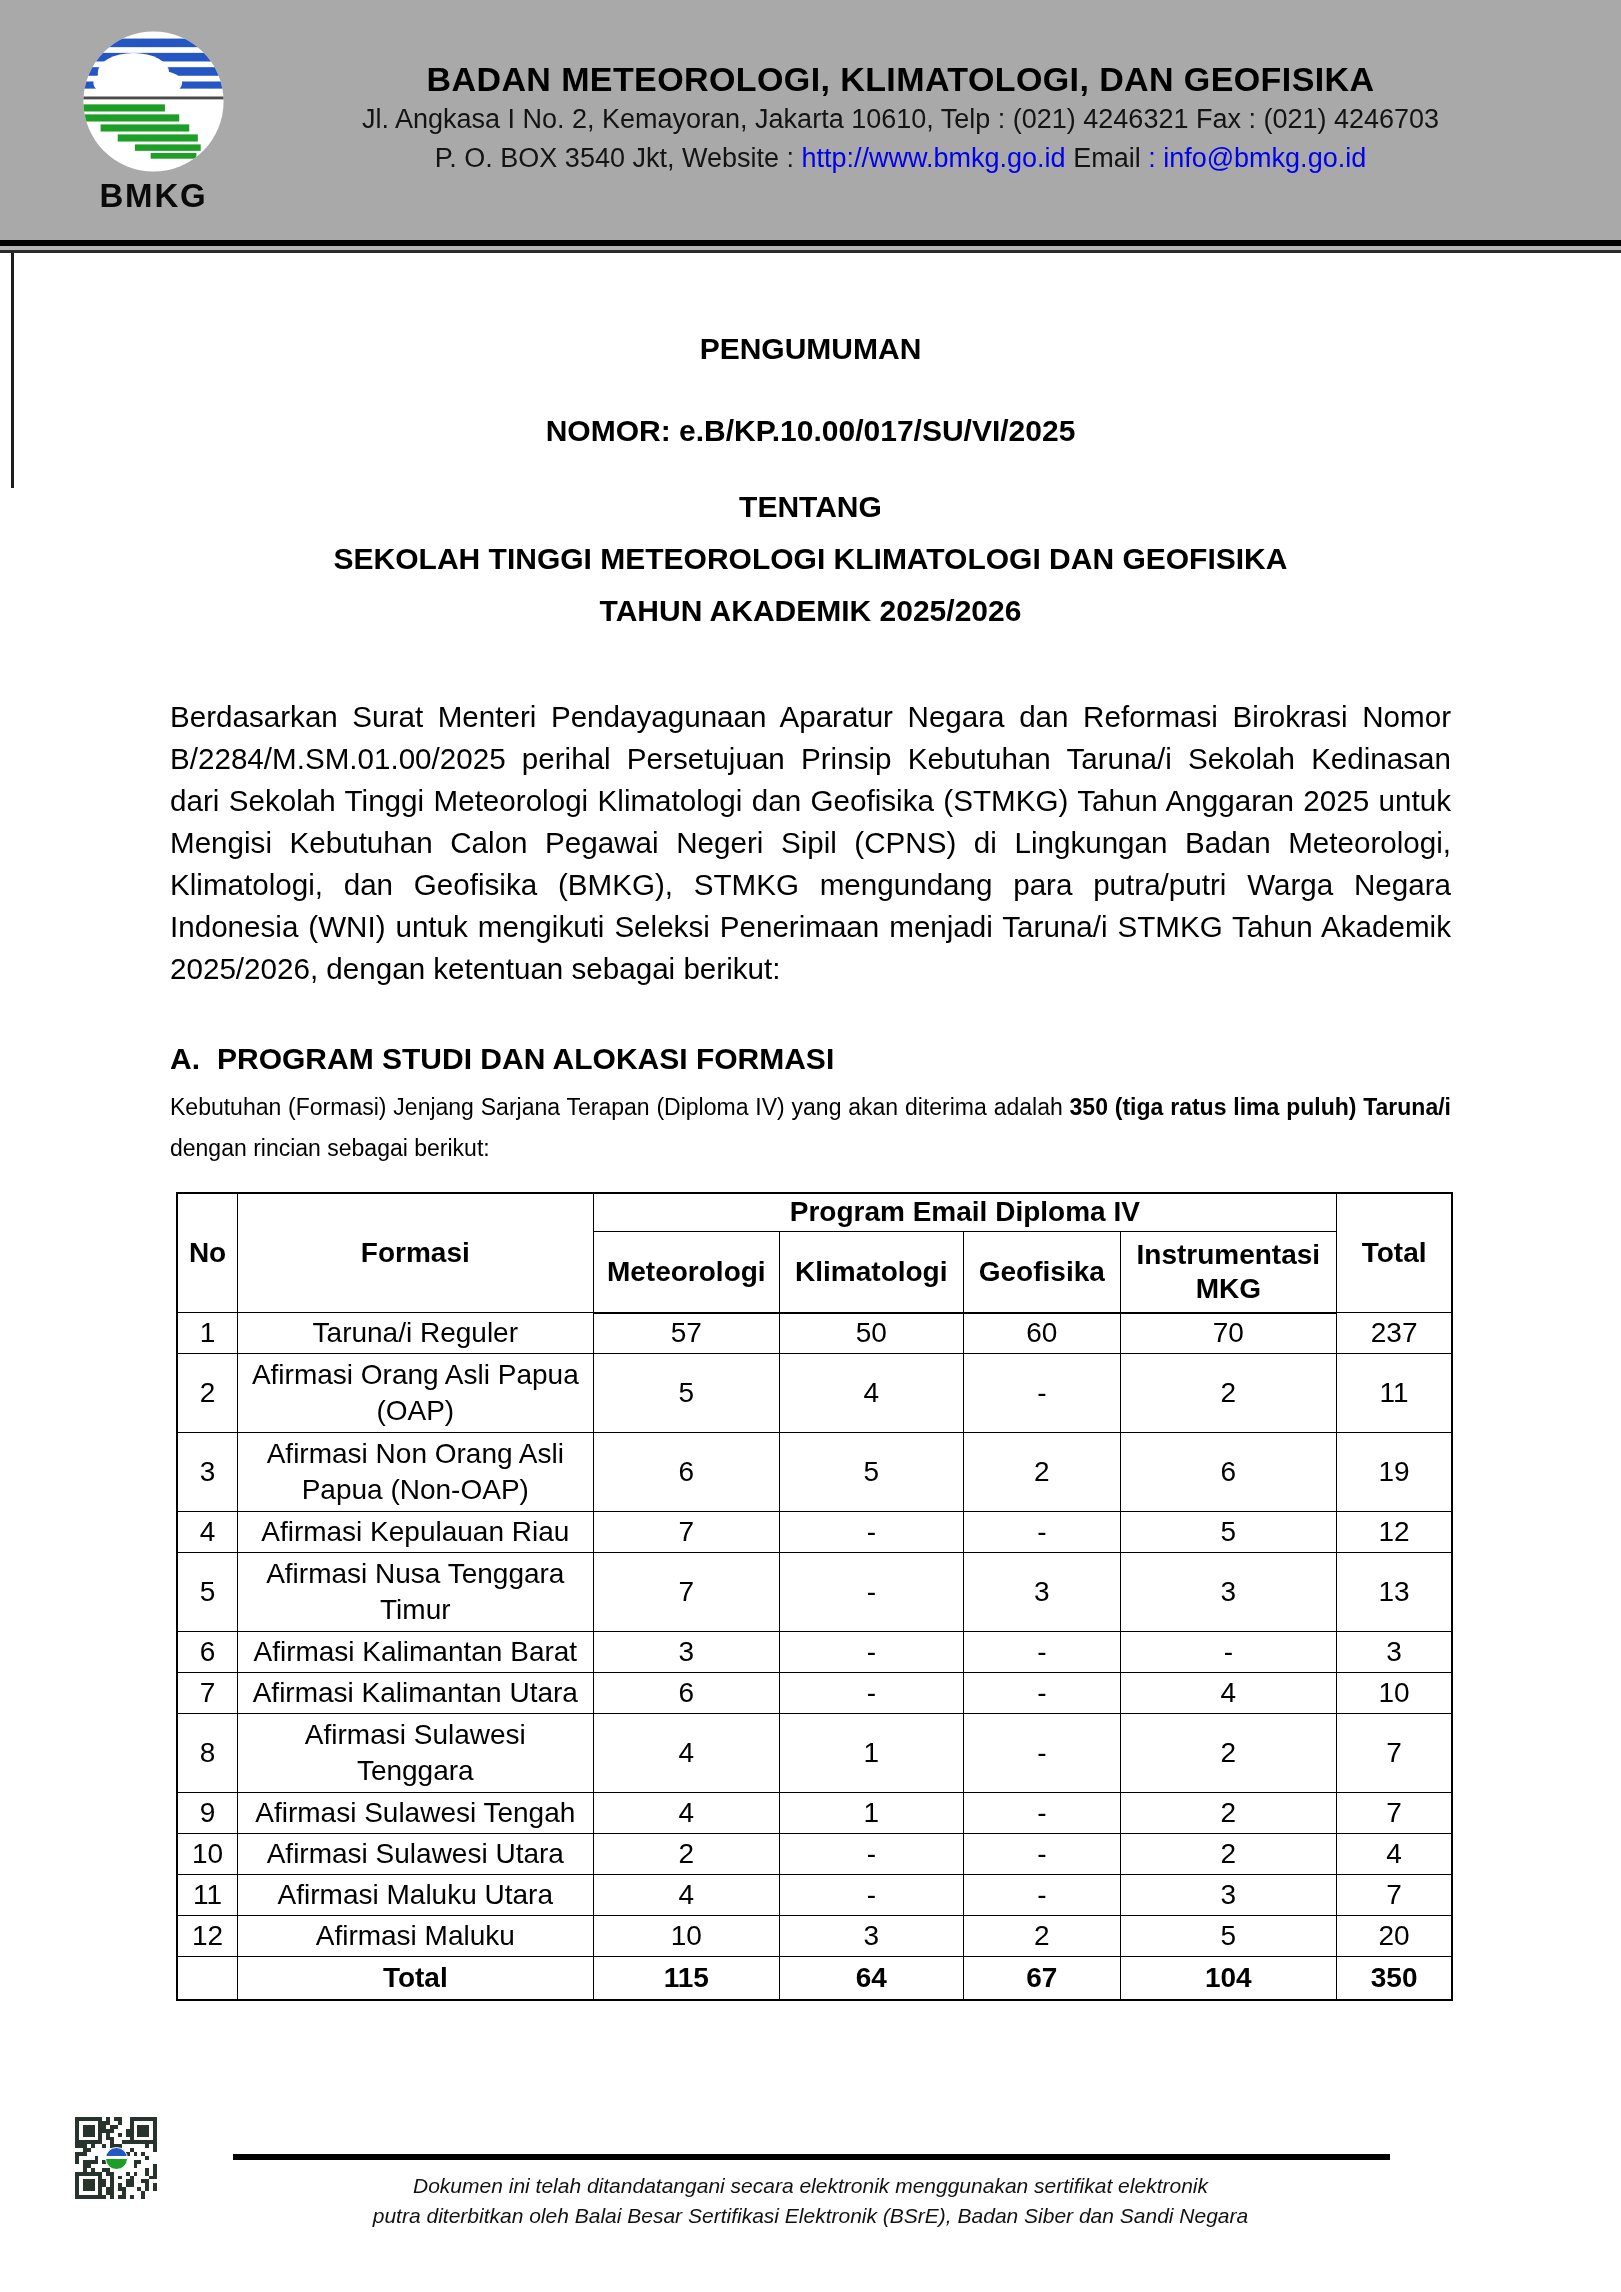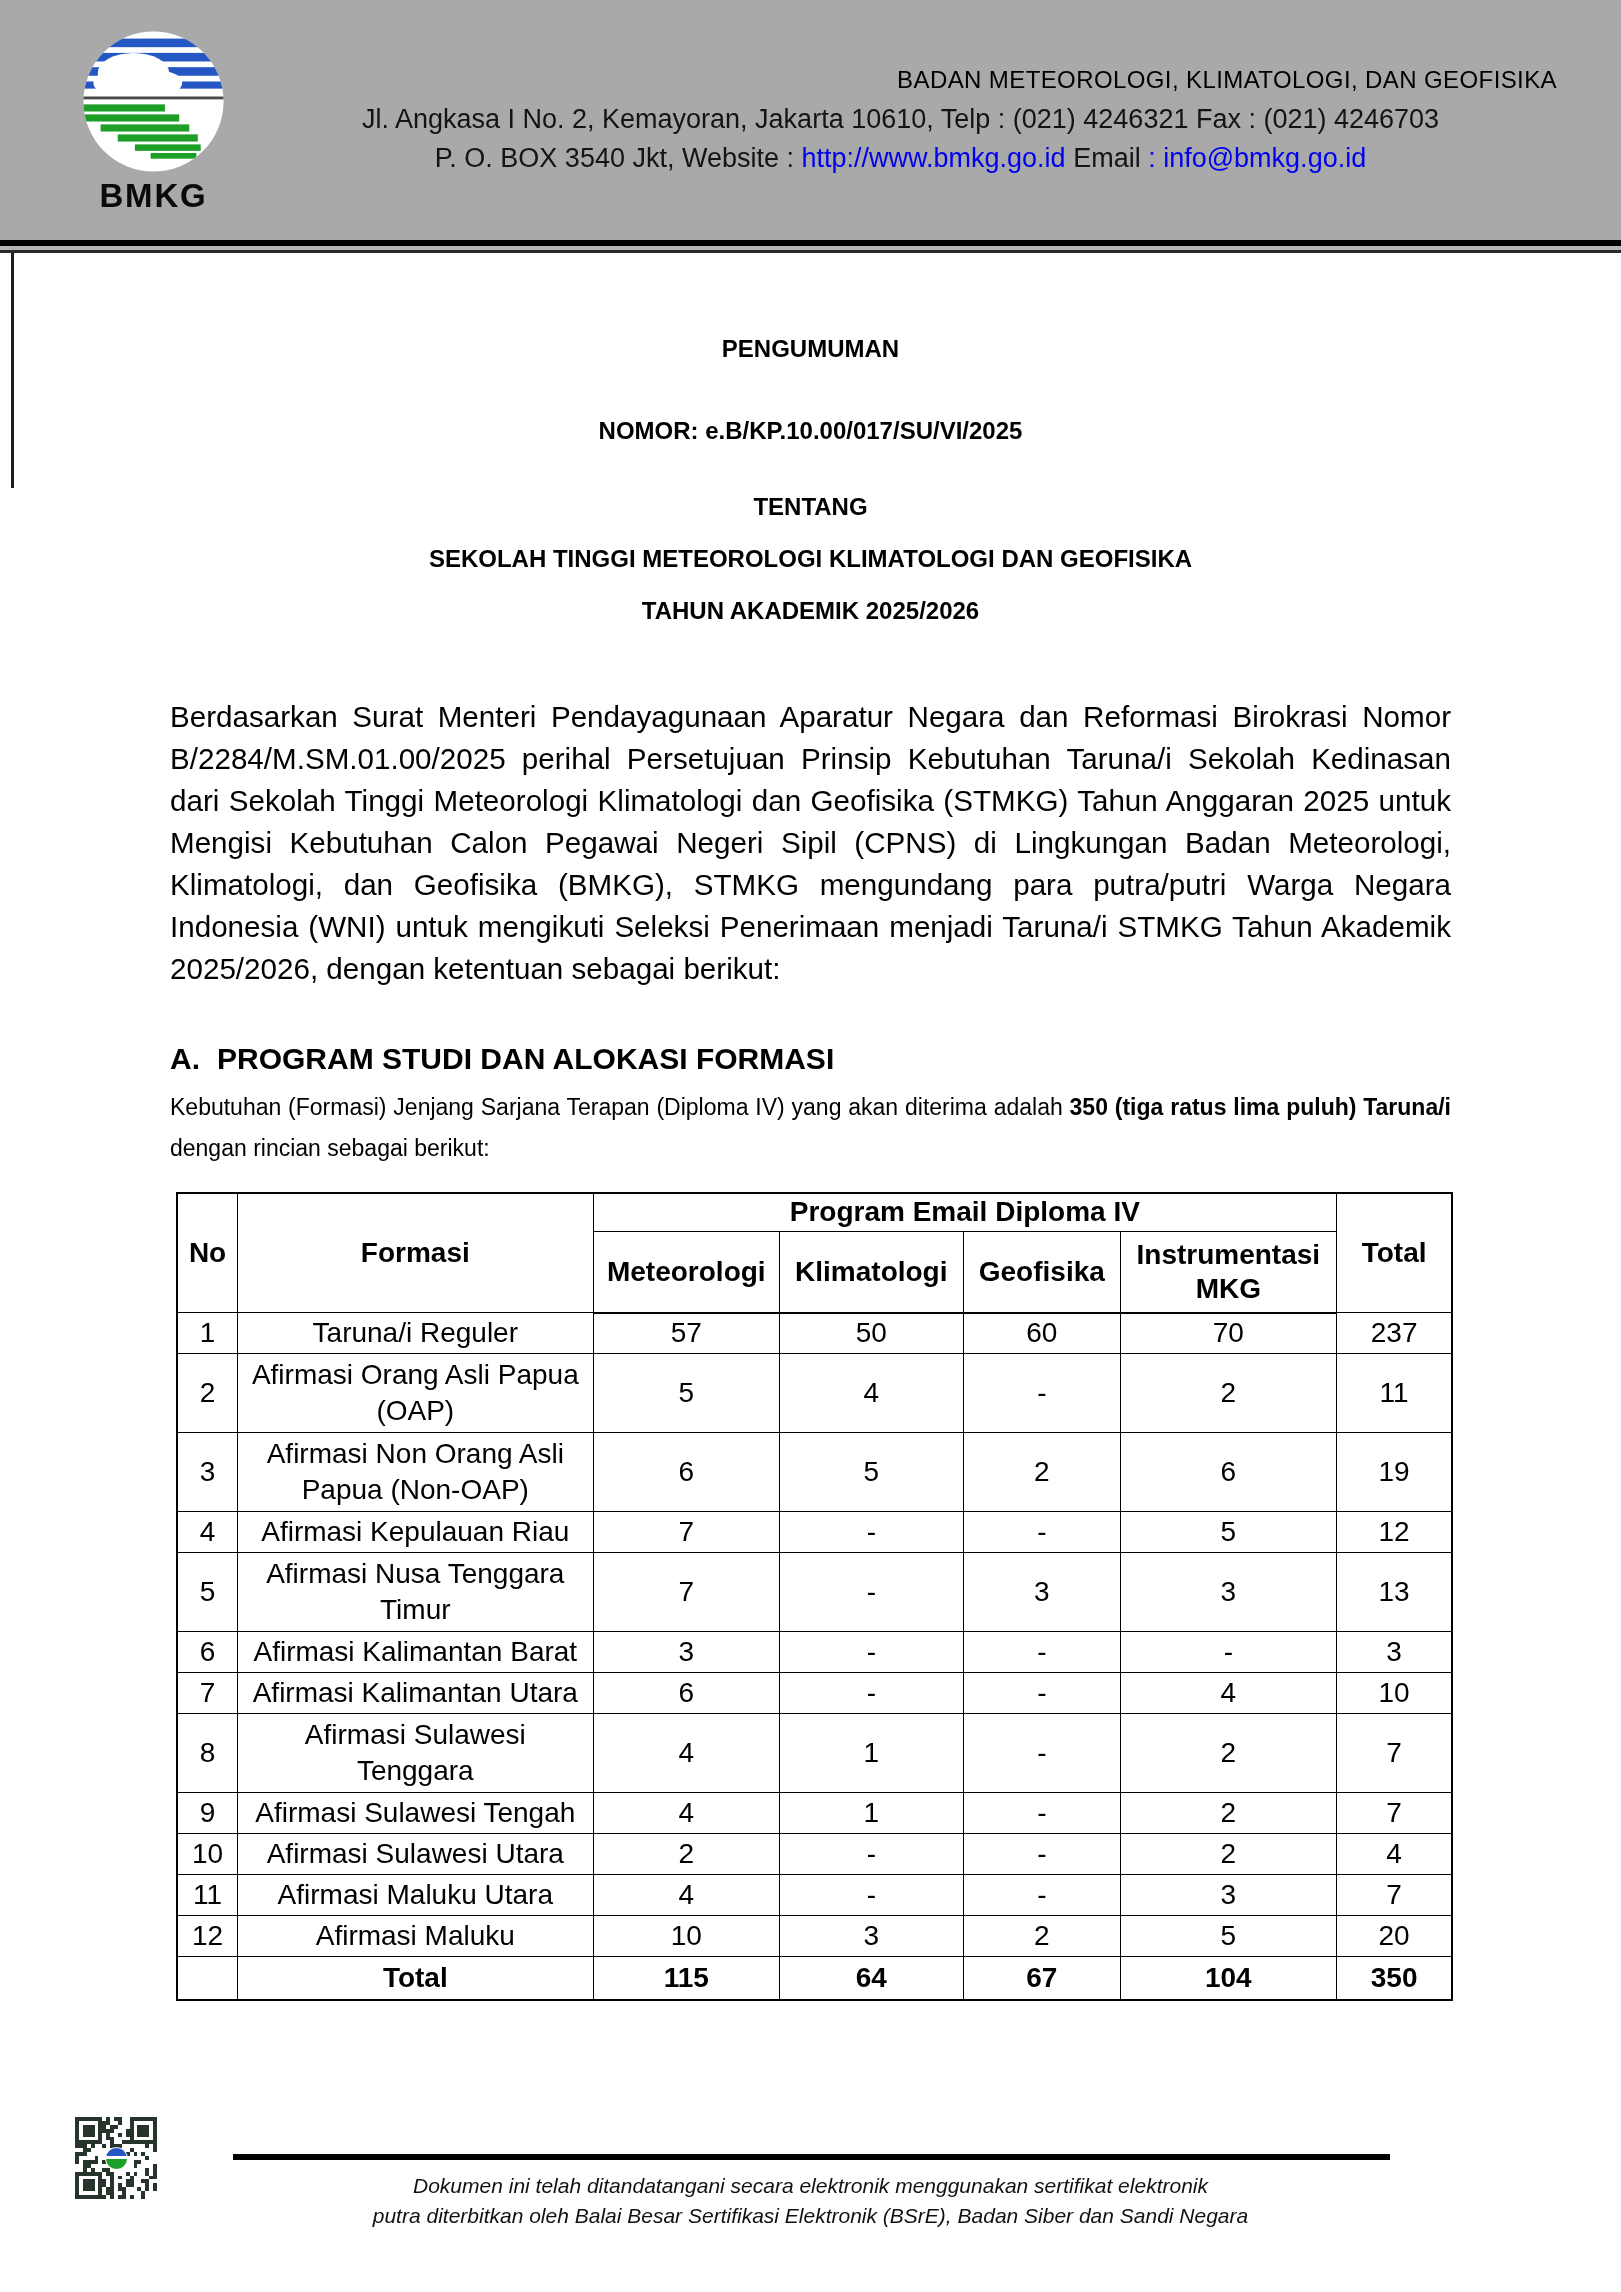--- a/index.html
+++ b/index.html
@@ -13,27 +13,27 @@
   .rule-thick{position:absolute;top:240px;left:0;width:1621px;height:6.3px;background:#000;}
   .rule-gap{position:absolute;top:246px;left:0;width:1621px;height:3.6px;background:#b5b5b5;}
   .rule-thin{position:absolute;top:250px;left:0;width:1621px;height:2.7px;background:#2a2a2a;}
   .scan-line{position:absolute;top:253px;left:10.7px;width:3.6px;height:235px;background:#1c1c1c;}
 
   .logo-wrap{position:absolute;left:81px;top:30px;width:145px;text-align:center;}
   .logo-wrap svg{display:block;width:143px;height:143px;margin:0 auto;}
   .logo-caption{font-weight:bold;font-size:33px;letter-spacing:1.8px;margin-top:3.6px;color:#0a0a0a;}
 
   .letterhead-text{position:absolute;left:244px;top:59px;width:1313px;text-align:center;}
-  .org-name{font-weight:normal;font-size:24px;line-height:41px;letter-spacing:0.4px;text-align:right;}
+  .org-name{font-weight:bold;font-size:34px;line-height:41px;letter-spacing:0.4px;}
   .address-line{font-size:27px;line-height:39px;color:#141414;}
   .address-line a{text-decoration:none;}
 
   
   .content{position:absolute;left:170px;top:318px;width:1281px;}
-  .doc-title{text-align:center;font-weight:bold;font-size:24px;line-height:36px;}
+  .doc-title{text-align:center;font-weight:bold;font-size:30px;line-height:36px;}
   .t1{margin-top:13.4px;}
   .t2{margin-top:46px;}
   .t3{margin-top:40px;}
   .t4{margin-top:44px;}
   .t5{margin-top:16px;}
   .t6{margin-top:16px;}
 
   .intro{margin-top:67px;font-size:29.6px;line-height:42px;text-align:justify;}
 
   .section-heading{margin-top:51px;font-size:30px;font-weight:bold;line-height:36px;}

